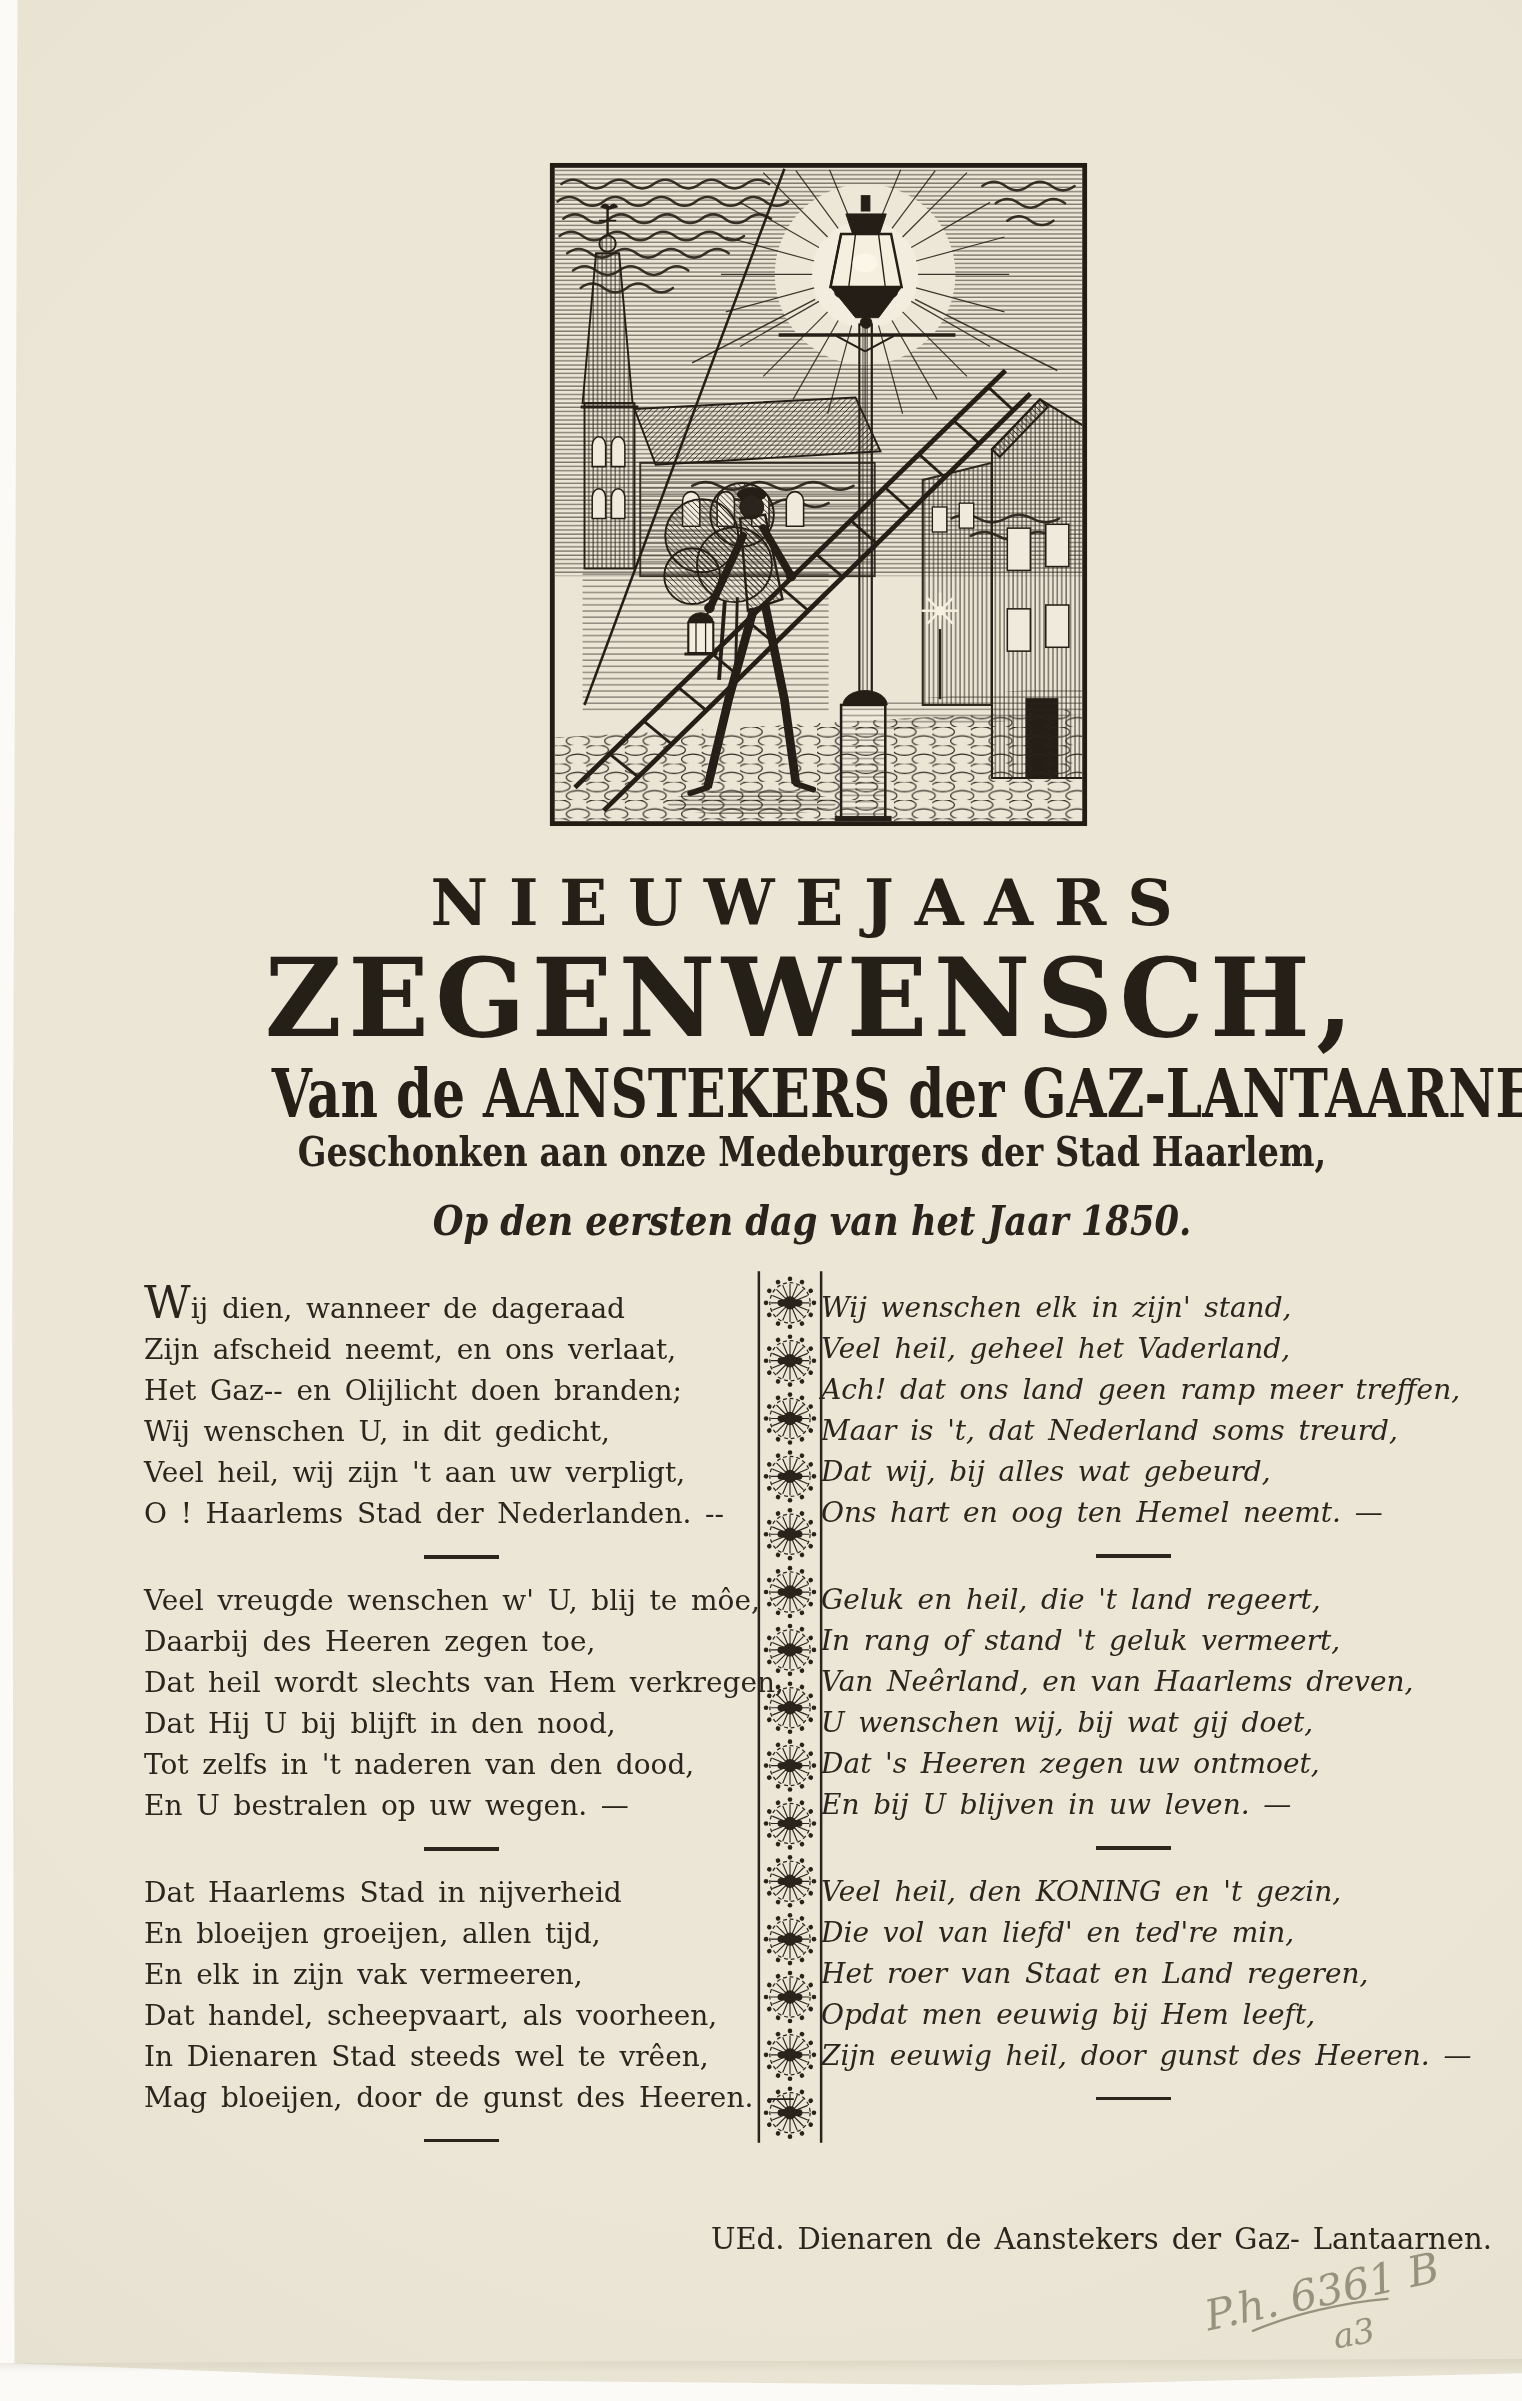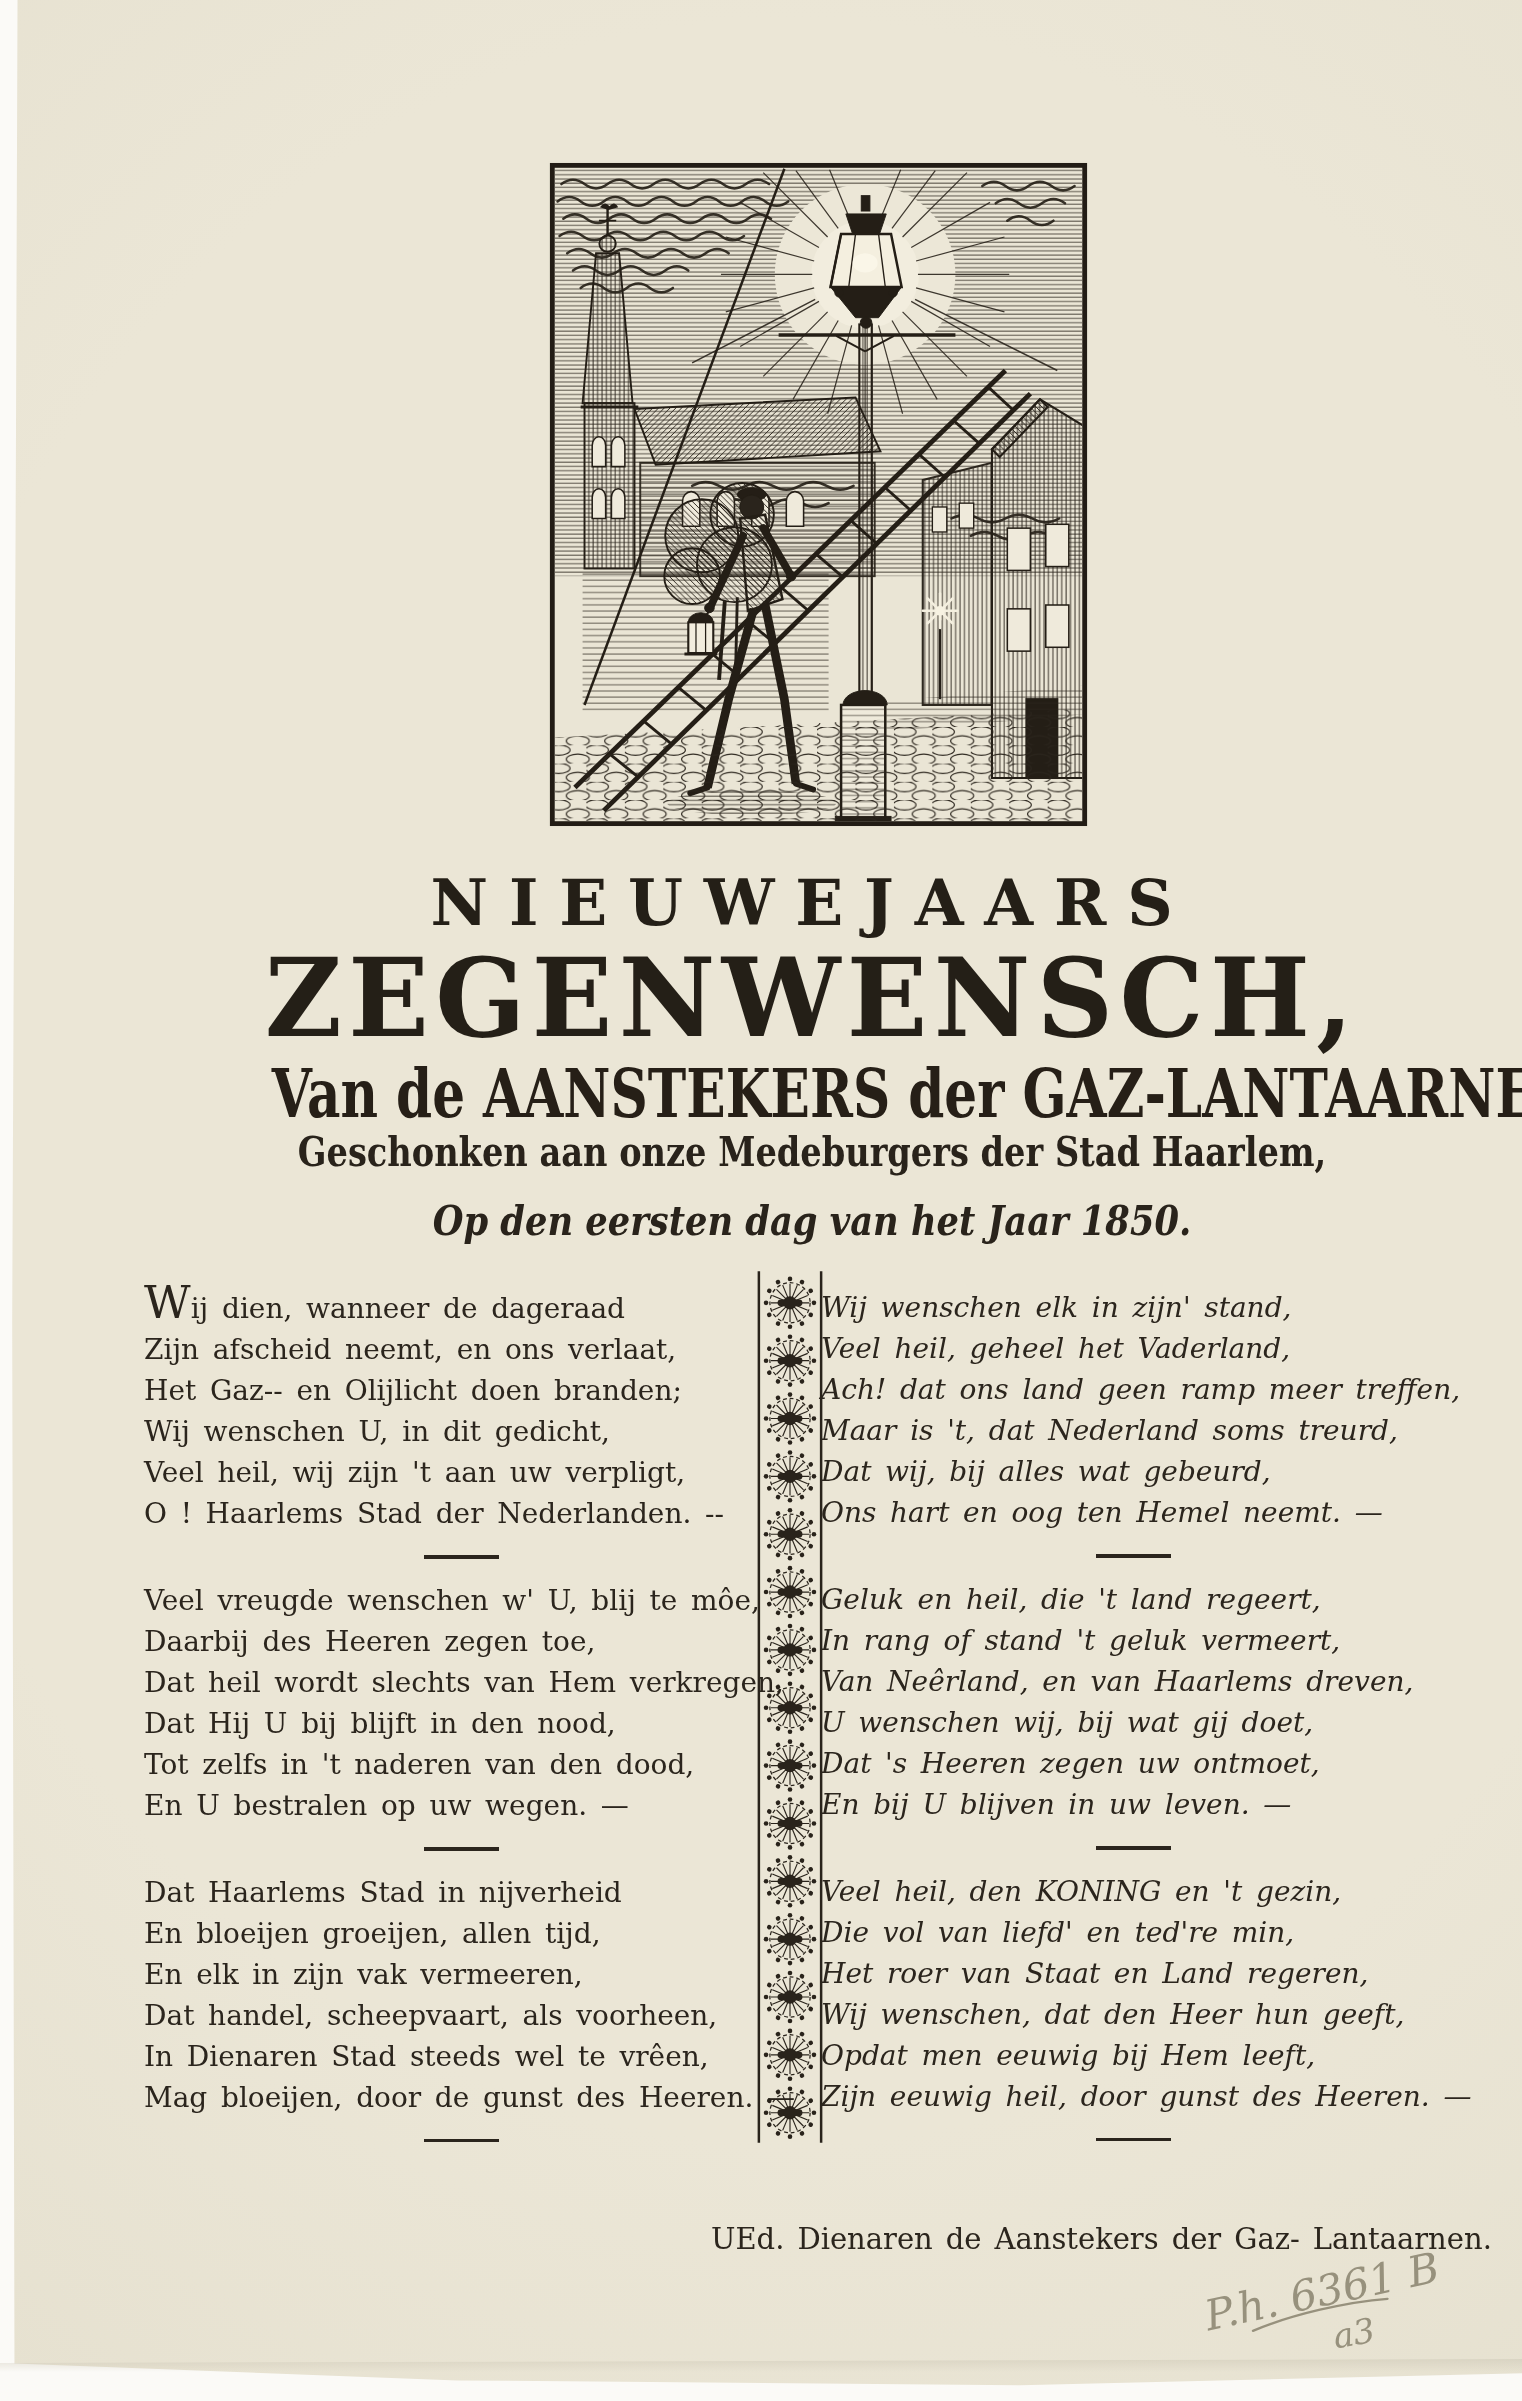--- a/index.html
+++ b/index.html
@@ -367,21 +367,20 @@
     <p class="line">Van Neêrland, en van Haarlems dreven,</p>
     <p class="line">U wenschen wij, bij wat gij doet,</p>
     <p class="line">Dat 's Heeren zegen uw ontmoet,</p>
     <p class="line">En bij U blijven in uw leven. —</p>
   </div>
   <div class="rule"></div>
   <div class="stanza">
     <p class="line">Veel heil, den KONING en 't gezin,</p>
     <p class="line">Die vol van liefd' en ted're min,</p>
     <p class="line">Het roer van Staat en Land regeren,</p>
-    <p class="line">Wij wenschen, dat den Heer hun geeft,</p>
     <p class="line">Opdat men eeuwig bij Hem leeft,</p>
     <p class="line">Zijn eeuwig heil, door gunst des Heeren. —</p>
   </div>
   <div class="rule"></div>
 </div>
 
 <div class="abs signature">UEd. Dienaren de Aanstekers der Gaz- Lantaarnen.</div>
 
 <div class="abs pencil insc1">P.h. 6361 B</div>
 <svg class="abs insc-underline" width="144" height="15.4" viewBox="0 0 150 16">

